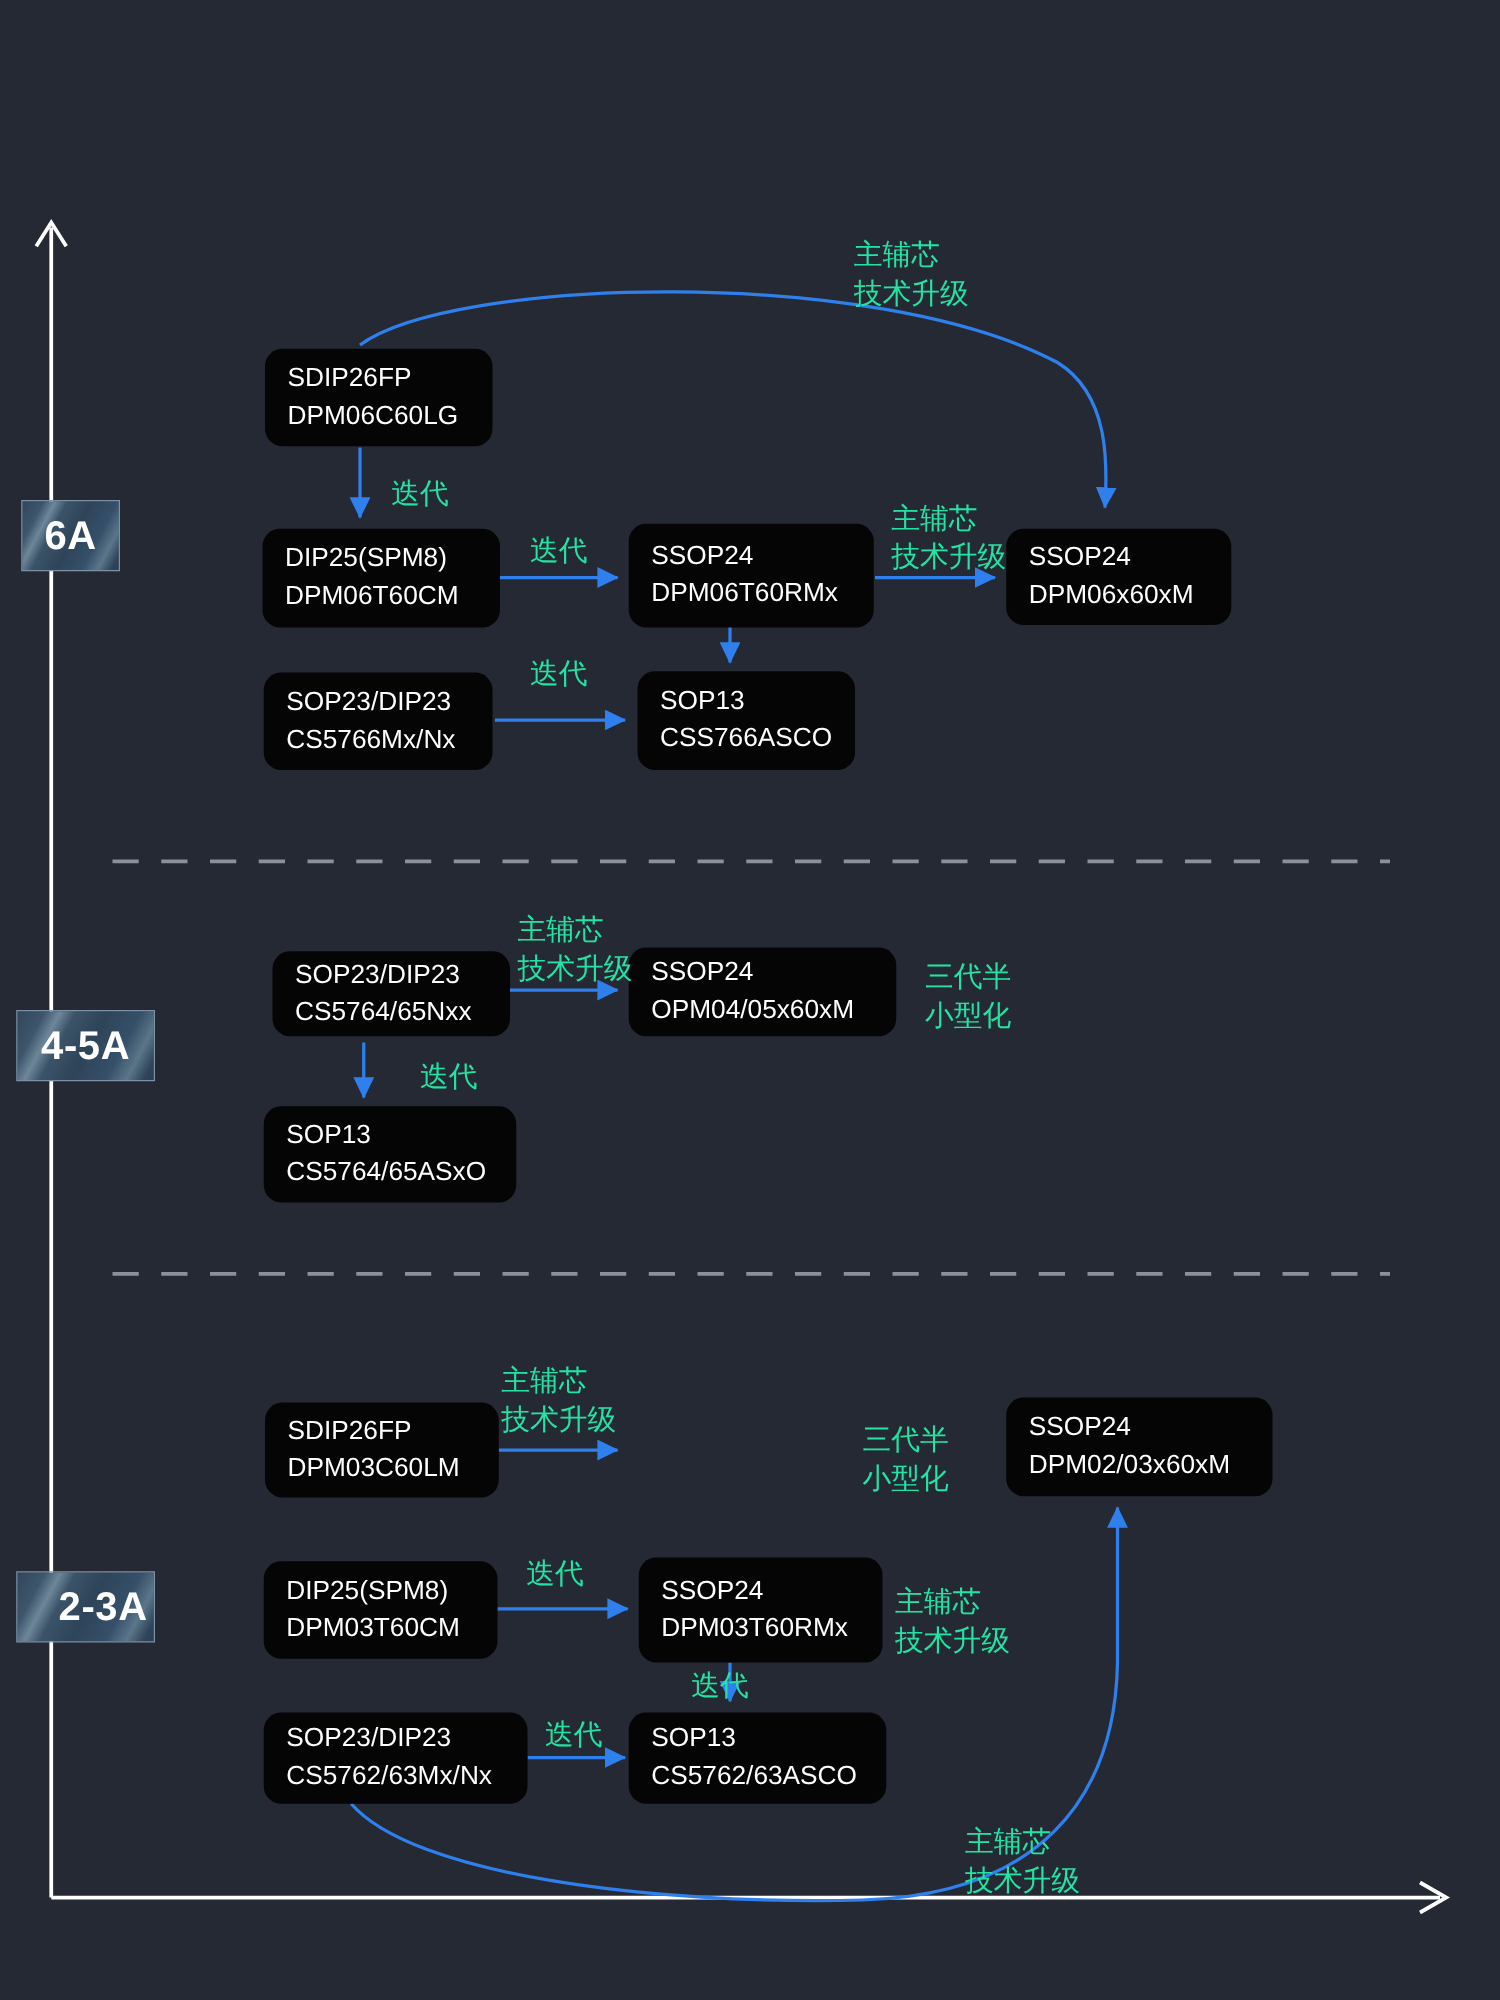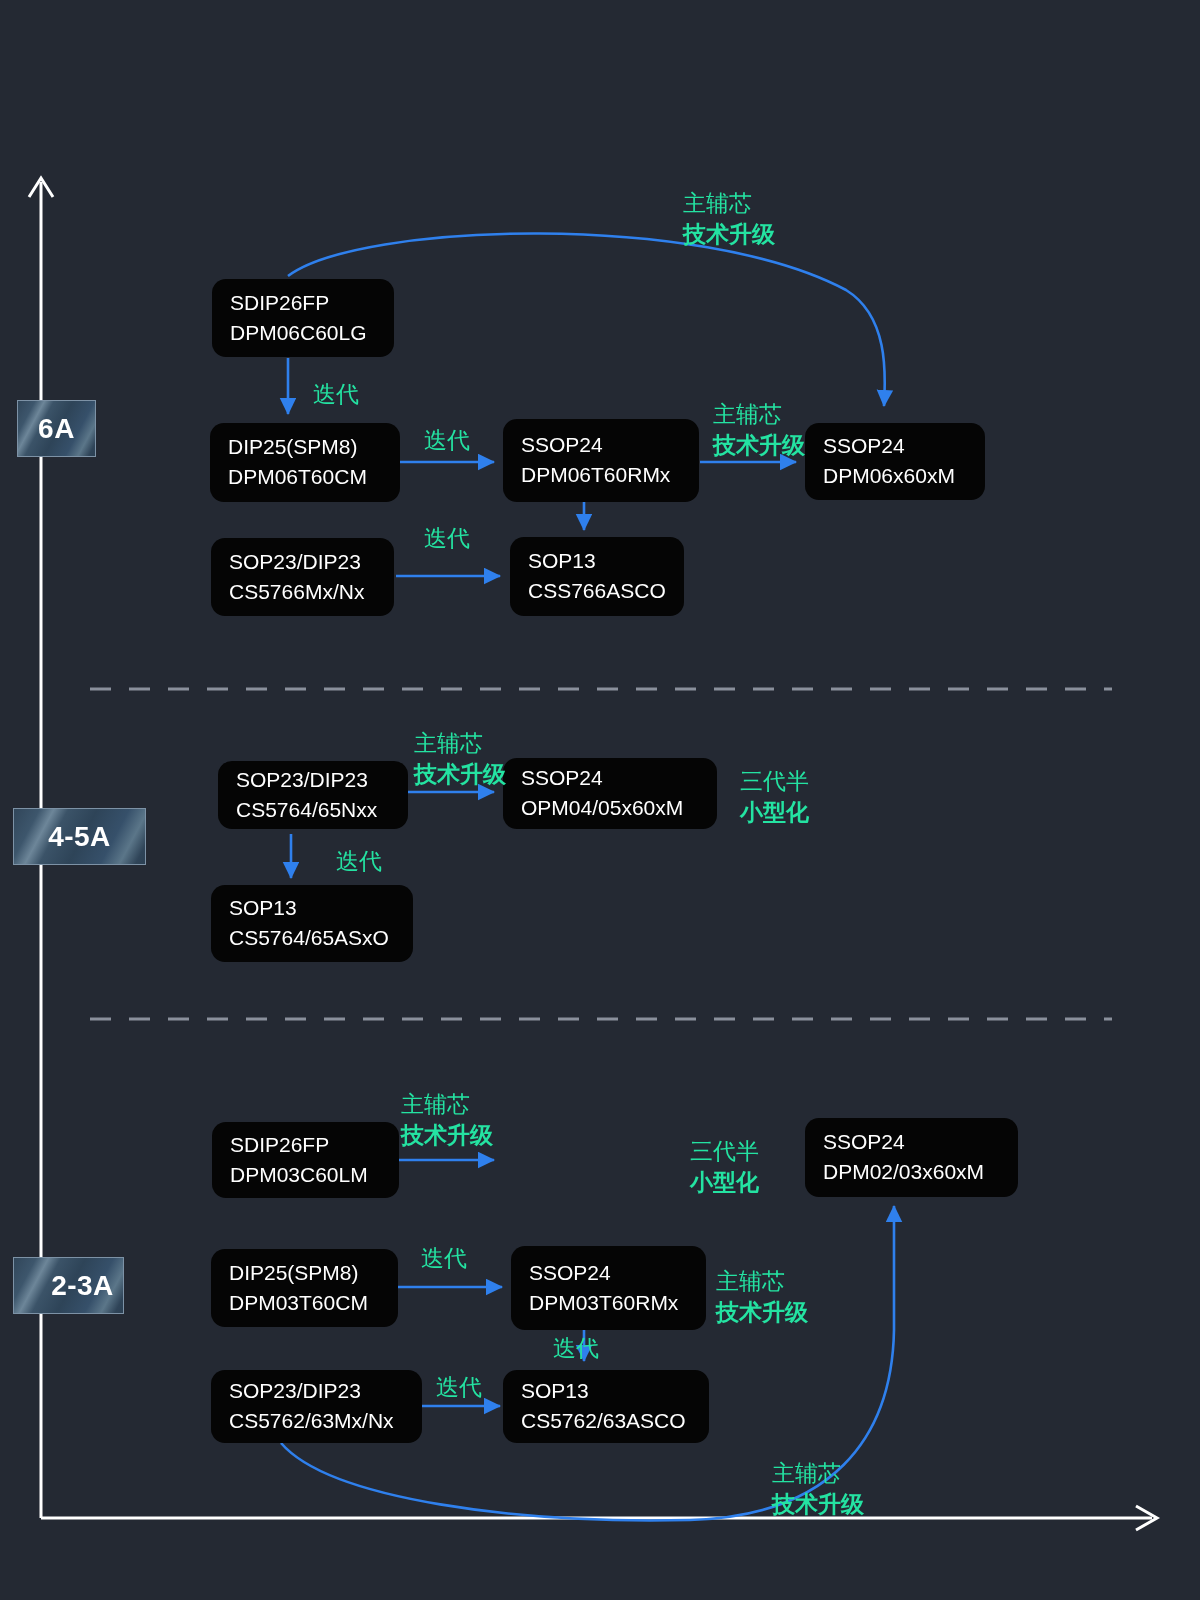--- a/index.html
+++ b/index.html
@@ -42,21 +42,21 @@
     pointer-events: none;
   }
 
   
   .range-badge {
     position: absolute;
     display: flex;
     align-items: center;
     justify-content: center;
     color: #ffffff;
-    font-size: 28px;
+    font-size: 32px;
     font-weight: bold;
     letter-spacing: 0.5px;
     border: 1px solid #7d92a6;
     background:
       linear-gradient(118deg,
         #31465a 0%,
         #3d566c 16%,
         #6d8699 25%,
         #3b5368 34%,
         #2e4458 52%,
@@ -84,21 +84,21 @@
   .node .l2 { margin-top: 1px; }
 
   
   .edge-label {
     position: absolute;
     color: #24e3a2;
     font-size: 23px;
     line-height: 1.33;
     white-space: nowrap;
   }
-  .edge-label .l2 { display: block; font-weight: bold; }
+  .edge-label .l2 { display: block; }
 </style>
 </head>
 <body>
 
 <div id="canvas">
 
 
   <svg id="wires" viewBox="0 0 1200 1600" width="1200" height="1600">
     <defs>
       <marker id="bluehead" markerWidth="9" markerHeight="9" refX="6.2" refY="3.2" orient="auto" markerUnits="strokeWidth">
@@ -140,21 +140,21 @@
     <path d="M 398,1287 L 502,1287" fill="none" stroke="#2f80ed" stroke-width="2.6" marker-end="url(#bluehead)"></path>
 
     <path d="M 584,1330 L 584,1361" fill="none" stroke="#2f80ed" stroke-width="2.6" marker-end="url(#bluehead)"></path>
 
     <path d="M 422,1406 L 500,1406" fill="none" stroke="#2f80ed" stroke-width="2.6" marker-end="url(#bluehead)"></path>
 
     <path d="M 281,1443 C 330,1500 520,1524 690,1520 C 830,1516 892,1440 894,1330 L 894,1206" fill="none" stroke="#2f80ed" stroke-width="2.6" marker-end="url(#bluehead)"></path>
   </svg>
 
   <div class="range-badge" style="left:17px; top:400px; width:79px; height:57px;">6A</div>
-  <div class="range-badge" style="left:13px; top:808px; width:133px; height:57px;">4-5A</div>
+  <div class="range-badge" style="left:13px; top:808px; width:111px; height:57px;">4-5A</div>
   <div class="range-badge" style="left:13px; top:1257px; width:111px; height:57px;padding-left:28px;">2-3A</div>
 
   <div class="node" style="left:212px; top:279px; width:182px; height:78px;">
     <span>SDIP26FP</span>
     <span class="l2">DPM06C60LG</span>
   </div>
 
   <div class="node" style="left:210px; top:423px; width:190px; height:79px;">
     <span>DIP25(SPM8)</span>
     <span class="l2">DPM06T60CM</span>

